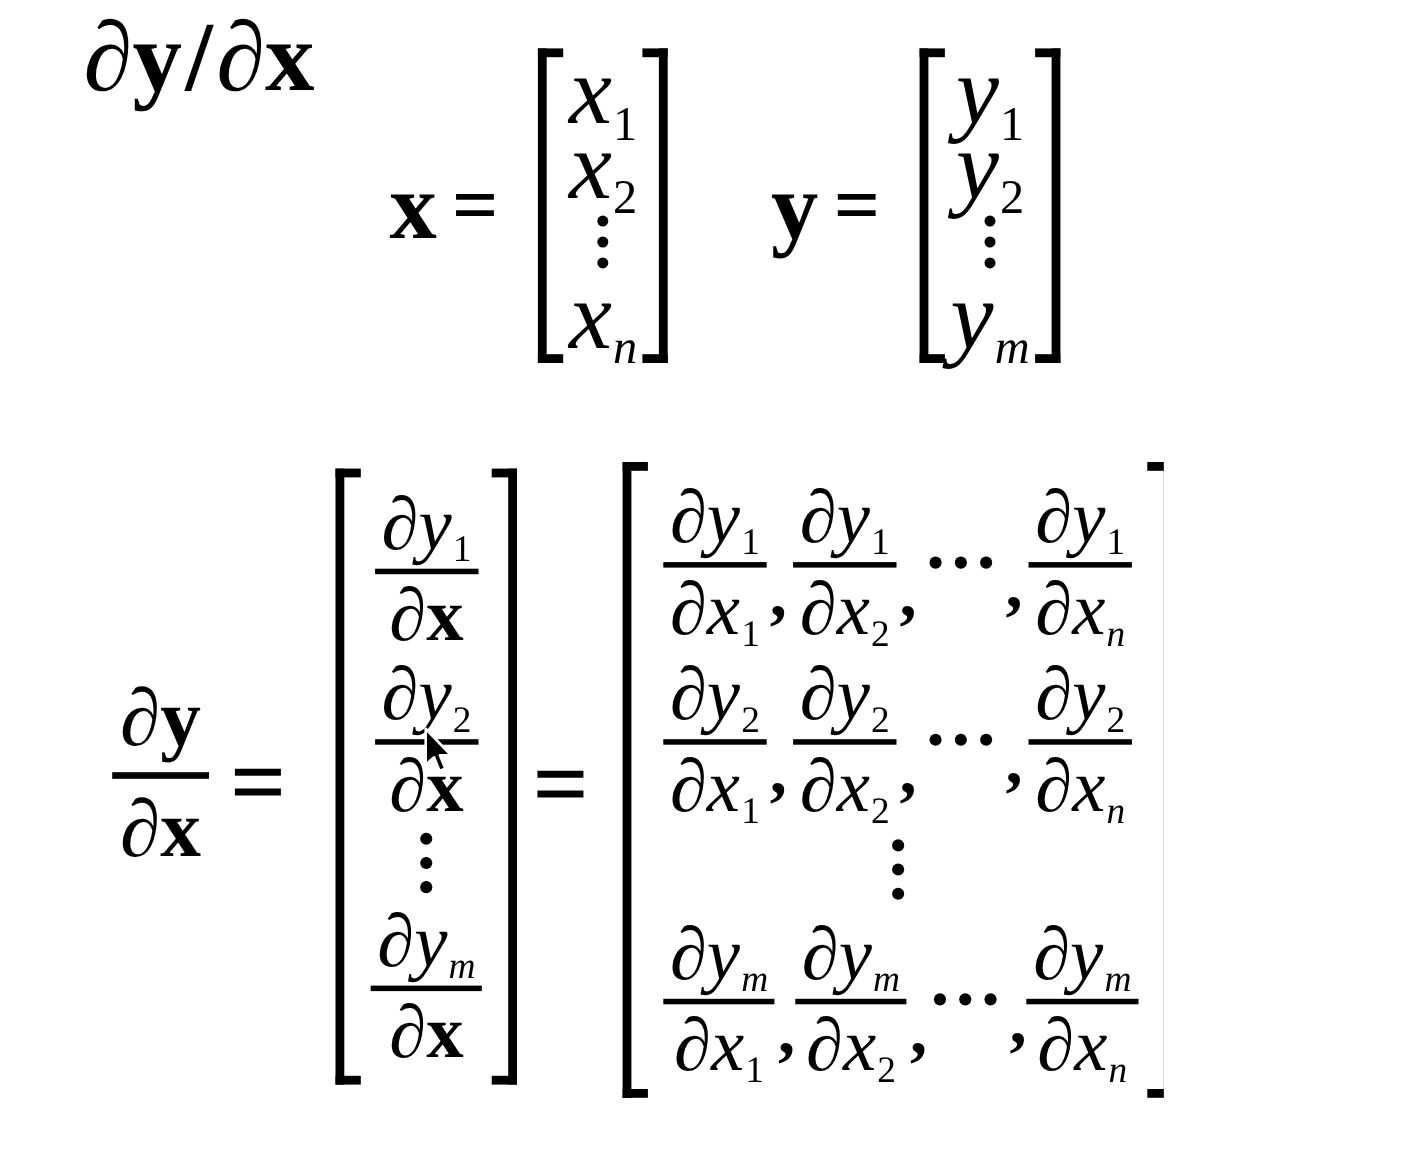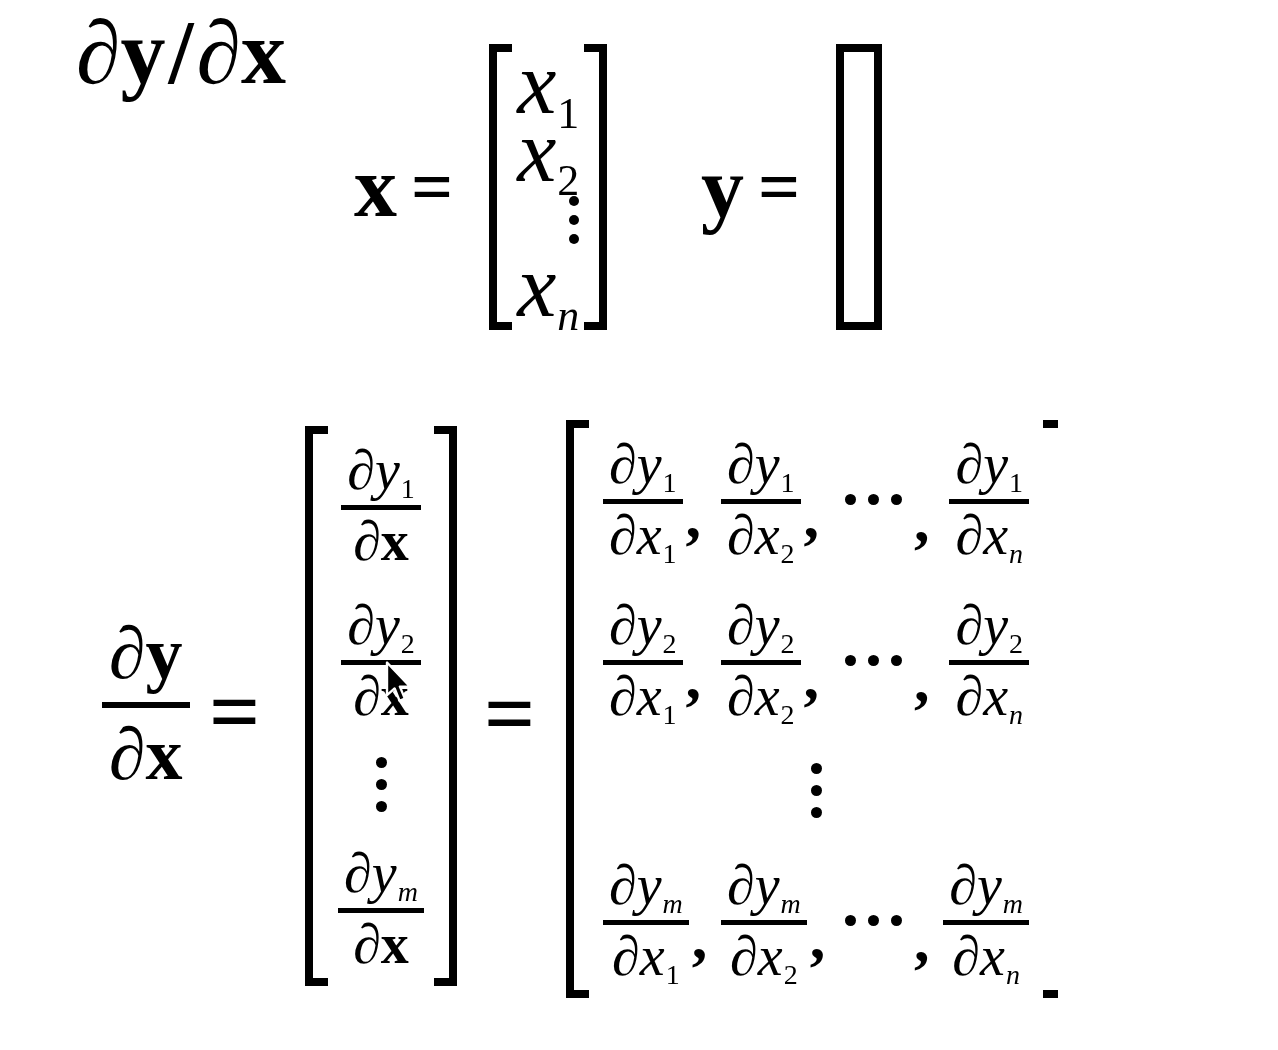--- a/index.html
+++ b/index.html
@@ -30,38 +30,38 @@
   .dots-h { display:flex; align-items:center; }
   .dots-h i { width:11px; height:11px; background:#000; border-radius:50%; margin:0 6px; }
 
   
   .vecdef { position:absolute; top:44px; height:286px; display:flex; align-items:center; }
   #xdef { left:354px; }
   #ydef { left:701px; }
   .vecdef .lhs { font-size:86px; line-height:1; }
   .vecdef .deq { font-size:74px; font-weight:bold; line-height:1; margin-left:14px; }
   .vecdef .bracketed { margin-left:36px; display:flex; align-self:stretch; }
-  .vcol { display:flex; flex-direction:column; justify-content:space-between; align-items:flex-end; padding:12px 5px 14px; min-width:62px; }
+  .vcol { display:flex; flex-direction:column; justify-content:space-between; align-items:center; padding:12px 5px 14px; min-width:62px; }
   .ventry { font-size:88px; font-style:italic; line-height:0.64; white-space:nowrap; }
 
   
   .frac { display:flex; flex-direction:column; align-items:center; }
   .frac .num, .frac .den { line-height:1; white-space:nowrap; padding:0 7px; }
   .frac .bar { align-self:stretch; height:6px; background:#000; }
   #lhsfrac { position:absolute; left:102px; top:616px; font-size:74px; }
   #lhsfrac .bar { margin:12px 0 9px; }
 
   .beq { position:absolute; font-size:90px; font-weight:bold; line-height:1; }
   #eq1 { left:209px; top:667px; }
   #eq2 { left:484px; top:669px; }
 
   
   #colvec { position:absolute; left:305px; top:426px; height:560px; display:flex; }
   .cvcol { display:flex; flex-direction:column; justify-content:space-between; align-items:center; padding:16px 9px 14px; min-width:106px; }
-  .sfrac { font-size:56px; }
+  .sfrac { font-size:68px; }
   .sfrac .bar { height:5px; margin:7px 0 3px; }
   .sfrac .num, .sfrac .den { padding:0 6px; }
 
   
   #matrix { position:absolute; left:566px; top:420px; height:578px; display:flex; }
   .mxcol { display:flex; flex-direction:column; justify-content:space-between; padding:16px 14px 14px; width:454px; }
   .mxrow { display:flex; align-items:center; justify-content:space-between; }
   .mxrow.vrow { justify-content:center; }
   .cell { display:flex; align-items:flex-end; }
   .comma { font-size:62px; font-weight:bold; line-height:1; margin:0 0 16px 3px; }
@@ -97,20 +97,30 @@
       </div>
       <div class="br brr"></div>
     </div>
   </div>
 
   <div class="vecdef" id="ydef">
     <span class="lhs vb">y</span>
     <span class="deq">=</span>
     <div class="bracketed">
       <div class="br brl"></div>
+      <div class="vcol">
+        <div class="ventry"><span class="vi">y</span><span class="sub">1</span></div>
+        <div class="ventry"><span class="vi">y</span><span class="sub">2</span></div>
+        <div class="dots-v">
+            <i></i>
+            <i></i>
+            <i></i>
+          </div>
+        <div class="ventry"><span class="vi">y</span><span class="sub it">m</span></div>
+      </div>
       <div class="br brr"></div>
     </div>
   </div>
 
   <div id="lhsfrac" class="frac">
     <div class="num"><span class="pd">∂</span><span class="vb">y</span></div>
     <div class="bar"></div>
     <div class="den"><span class="pd">∂</span><span class="vb">x</span></div>
   </div>
 

